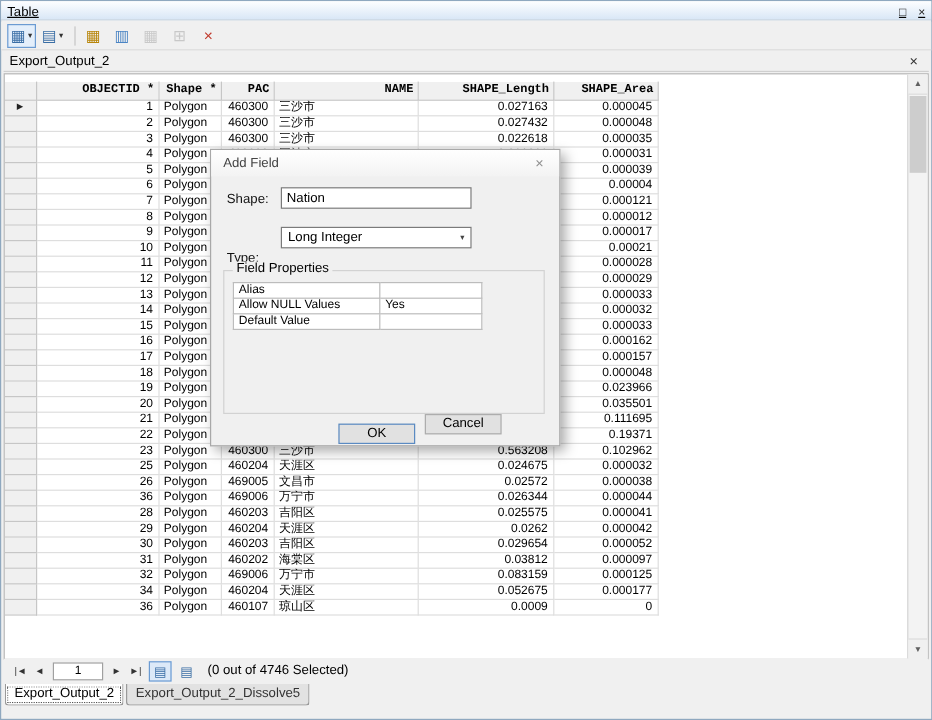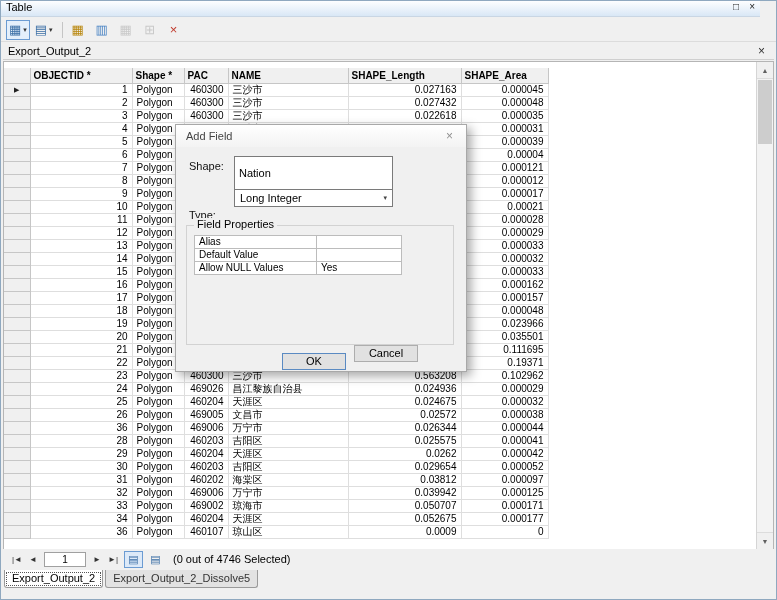--- a/index.html
+++ b/index.html
@@ -8,23 +8,23 @@
     font-family: "Liberation Sans", sans-serif;
     background: #e8e8e8;
     position: relative;
     overflow: hidden;
     font-size: 11px;
     color: #000;
   }
   .window { position:absolute; inset:0; border:1px solid #8fa8bf; background:#f0f0f0; }
 
   
-  .titlebar { position:absolute; top:0; left:0; right:16px; height:16px;
-    background:linear-gradient(#fdfeff,#d9e7f6); display:flex; align-items:flex-start;
-    padding:0 5px; font-size:11px; border-bottom:1px solid #c9d6e4; }
+  .titlebar { position:absolute; top:0; left:0; right:0; height:16px;
+    background:linear-gradient(#fdfeff,#d9e7f6); display:flex; align-items:flex-end;
+    padding:0 5px; font-size:11px; border-bottom:1px solid #c9d6e4;text-decoration:underline; }
   .titlebar .title { flex:1; }
   .win-ctl { margin-left:10px; font-size:10px; color:#222; cursor:default; }
 
   
   .toolbar { position:absolute; top:17px; left:0; right:0; height:24px;
     display:flex; align-items:center; padding:0 5px; background:#f0f0f0;
     border-bottom:1px solid #dcdcdc; }
   .tb-btn { height:20px; min-width:22px; display:flex; align-items:center;
     justify-content:center; margin-right:2px; border:1px solid transparent; padding:0 2px; }
   .tb-btn.framed { border:1px solid #6b9bd2; background:#e4effb; }
@@ -37,23 +37,23 @@
   .sheet-header { position:absolute; top:42px; left:2px; right:2px; height:17px;
     display:flex; align-items:center; padding:0 5px; font-size:11px;
     background:#f0f0f0; border-bottom:1px solid #cfcfcf; }
   .sheet-header .sh-close { margin-left:auto; color:#333; font-size:12px; padding:0 4px; }
 
   
   .table-area { position:absolute; top:60px; left:2px; right:2px; height:489px;
     background:#fff; border:1px solid #b5b5b5; overflow:hidden; }
   table.grid { border-collapse:collapse; table-layout:fixed; font-size:10px;
     margin-top:6px; width:730px; background:#fff; }
-  .grid th { height:15px; font-weight:bold; background:#f0f0f0; text-align:left;
+  .grid th { height:15px; font-weight:bold; background:#f0f0f0; text-align:right;
     border-right:1px solid #c6c6c6; border-bottom:1px solid #c6c6c6;
-    overflow:hidden; white-space:nowrap; padding:0 3px; }
+    overflow:hidden; white-space:nowrap; padding:0 3px;font-family:Liberation Mono, monospace; }
   .grid td { height:13px; line-height:12px; padding:0 4px; overflow:hidden;
     white-space:nowrap; border-right:1px solid #dedede; border-bottom:1px solid #dedede; }
   .grid td.gutter { background:#f0f0f0; border-right:1px solid #c6c6c6;
     border-bottom:1px solid #c6c6c6; text-align:center; font-size:7px; color:#222; padding:0; }
   .grid th.th-gutter { background:#f0f0f0; }
   .c-id,.c-pac,.c-len,.c-area { text-align:right; }
   .c-shape,.c-name { text-align:left; }
   .grid td.c-fill, .grid th.th-fill { border:none; background:#fff; }
 
   
@@ -84,21 +84,21 @@
   .btab.active { background:#fff; color:#000; outline:1px dotted #555; outline-offset:-3px; }
 
   
   .dialog { position:absolute; left:175px; top:124px; width:292px; height:248px;
     background:#f0f0f0; border:1px solid #a8a8a8; box-shadow:4px 4px 10px rgba(0,0,0,.35); }
   .dlg-title { height:22px; display:flex; align-items:center; padding:0 10px;
     background:linear-gradient(#ffffff,#f3f3f3); color:#444; font-size:11px; }
   .dlg-close { margin-left:auto; color:#909090; font-size:12px; padding:0 3px; }
   .dlg-label { position:absolute; left:13px; font-size:11px; color:#111; }
   .dlg-input { position:absolute; left:58px; width:159px; height:18px;
-    border:1px solid #7a7a7a; background:#fff; font-size:11px; padding:16px 4px;
+    border:1px solid #7a7a7a; background:#fff; font-size:11px; padding:0 4px;
     font-family:"Liberation Sans", sans-serif; }
   .combo { position:absolute; left:58px; width:159px; height:18px; border:1px solid #7a7a7a;
     background:#fff; display:flex; align-items:center; padding:0 5px; font-size:11px; }
   .combo-arrow { margin-left:auto; font-size:7px; color:#444; }
   .fp-group { position:absolute; left:10px; right:12px; top:100px; height:120px;
     border:1px solid #d2d2d2; }
   .fp-label { position:absolute; left:18px; top:93px; background:#f0f0f0; padding:0 3px;
     font-size:11px; z-index:2;text-align:right; }
   .fp-grid { position:absolute; left:18px; right:20px; top:110px; border-collapse:collapse;
     background:#fff; font-size:10px; width:208px; table-layout:fixed; }
@@ -402,30 +402,20 @@
             <td class="c-id">23</td>
             <td class="c-shape">Polygon</td>
             <td class="c-pac">460300</td>
             <td class="c-name">三沙市</td>
             <td class="c-len">0.563208</td>
             <td class="c-area">0.102962</td>
             <td class="c-fill"></td>
           </tr>
           <tr>
             <td class="gutter"></td>
-            <td class="c-id">24</td>
-            <td class="c-shape">Polygon</td>
-            <td class="c-pac">469026</td>
-            <td class="c-name">昌江黎族自治县</td>
-            <td class="c-len">0.024936</td>
-            <td class="c-area">0.000029</td>
-            <td class="c-fill"></td>
-          </tr>
-          <tr>
-            <td class="gutter"></td>
             <td class="c-id">25</td>
             <td class="c-shape">Polygon</td>
             <td class="c-pac">460204</td>
             <td class="c-name">天涯区</td>
             <td class="c-len">0.024675</td>
             <td class="c-area">0.000032</td>
             <td class="c-fill"></td>
           </tr>
           <tr>
             <td class="gutter"></td>
@@ -486,32 +476,22 @@
             <td class="c-len">0.03812</td>
             <td class="c-area">0.000097</td>
             <td class="c-fill"></td>
           </tr>
           <tr>
             <td class="gutter"></td>
             <td class="c-id">32</td>
             <td class="c-shape">Polygon</td>
             <td class="c-pac">469006</td>
             <td class="c-name">万宁市</td>
-            <td class="c-len">0.039942</td>
+            <td class="c-len">0.083159</td>
             <td class="c-area">0.000125</td>
-            <td class="c-fill"></td>
-          </tr>
-          <tr>
-            <td class="gutter"></td>
-            <td class="c-id">33</td>
-            <td class="c-shape">Polygon</td>
-            <td class="c-pac">469002</td>
-            <td class="c-name">琼海市</td>
-            <td class="c-len">0.050707</td>
-            <td class="c-area">0.000171</td>
             <td class="c-fill"></td>
           </tr>
           <tr>
             <td class="gutter"></td>
             <td class="c-id">34</td>
             <td class="c-shape">Polygon</td>
             <td class="c-pac">460204</td>
             <td class="c-name">天涯区</td>
             <td class="c-len">0.052675</td>
             <td class="c-area">0.000177</td>
@@ -591,25 +571,25 @@
     <colgroup>
         <col style="width:122px">
         <col>
       </colgroup>
     <tbody>
         <tr>
       <td>Alias</td>
       <td></td>
     </tr>
     <tr>
+      <td>Allow NULL Values</td>
+      <td>Yes</td>
+    </tr>
+    <tr>
       <td>Default Value</td>
       <td></td>
     </tr>
-    <tr>
-      <td>Allow NULL Values</td>
-      <td>Yes</td>
-    </tr>
   </tbody>
     </table>
 
   <div class="dlg-btn ok">OK</div>
   <div class="dlg-btn cancel">Cancel</div>
 </div>
 
 </body></html>

